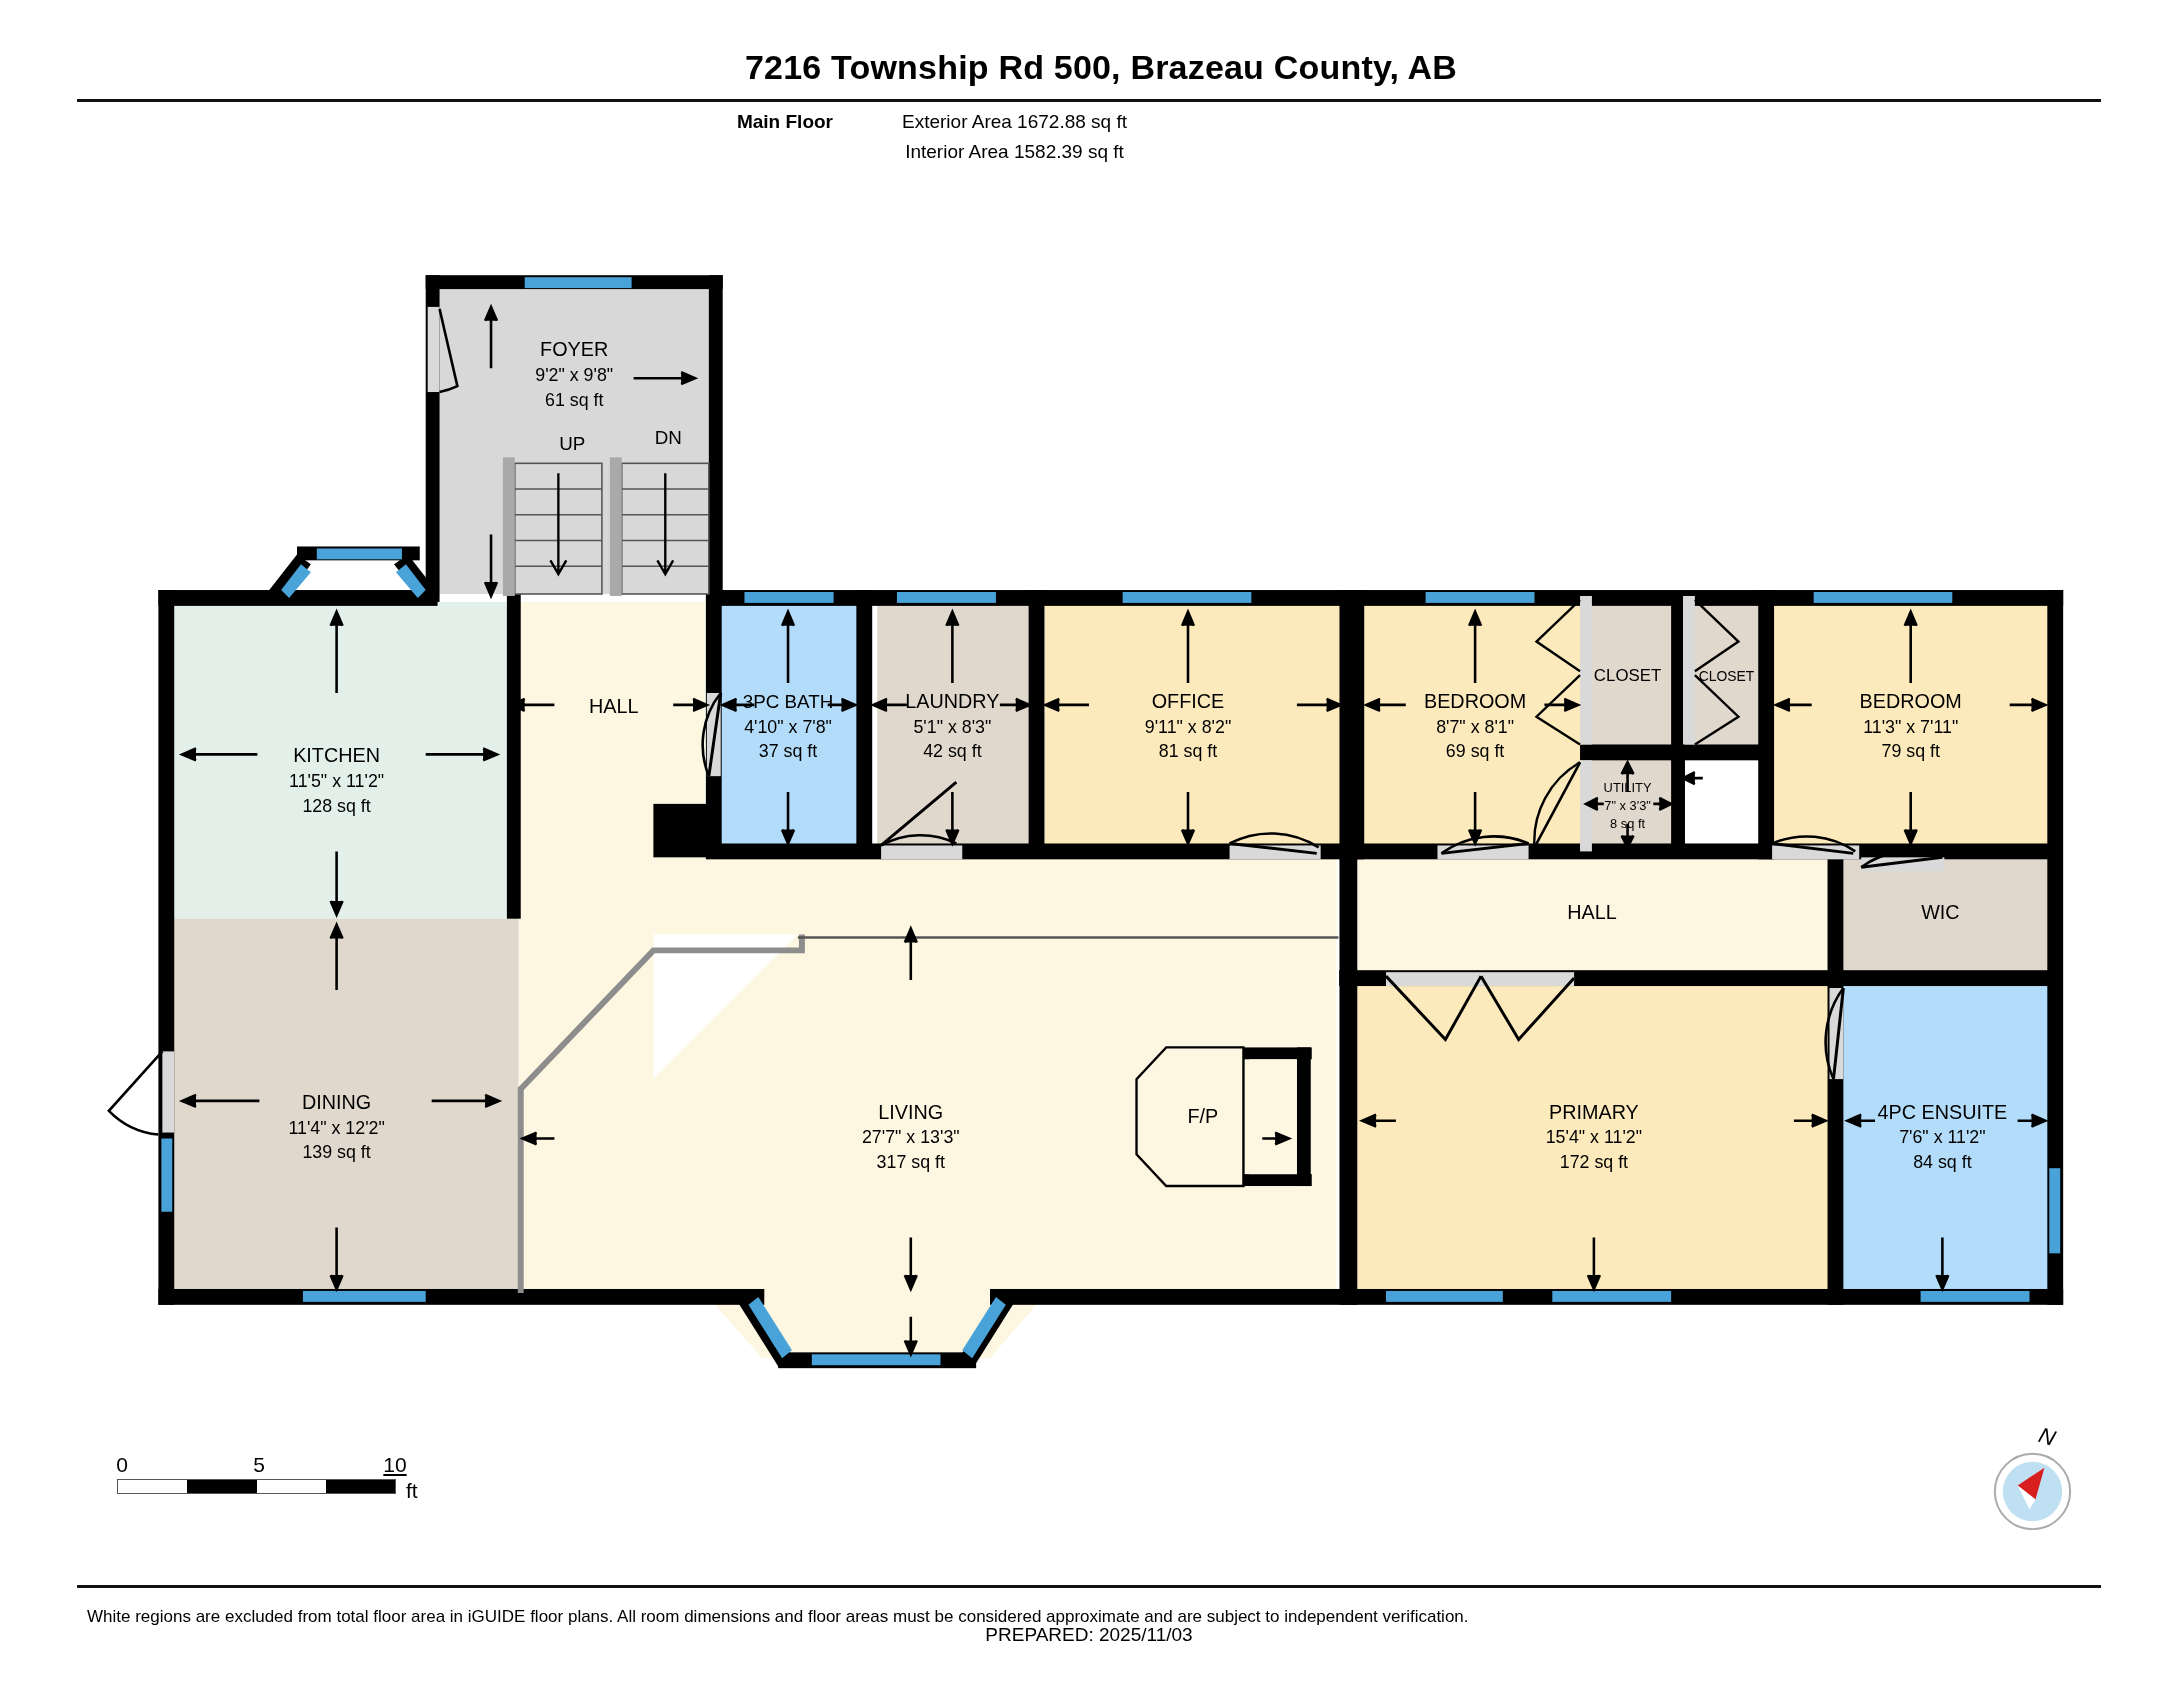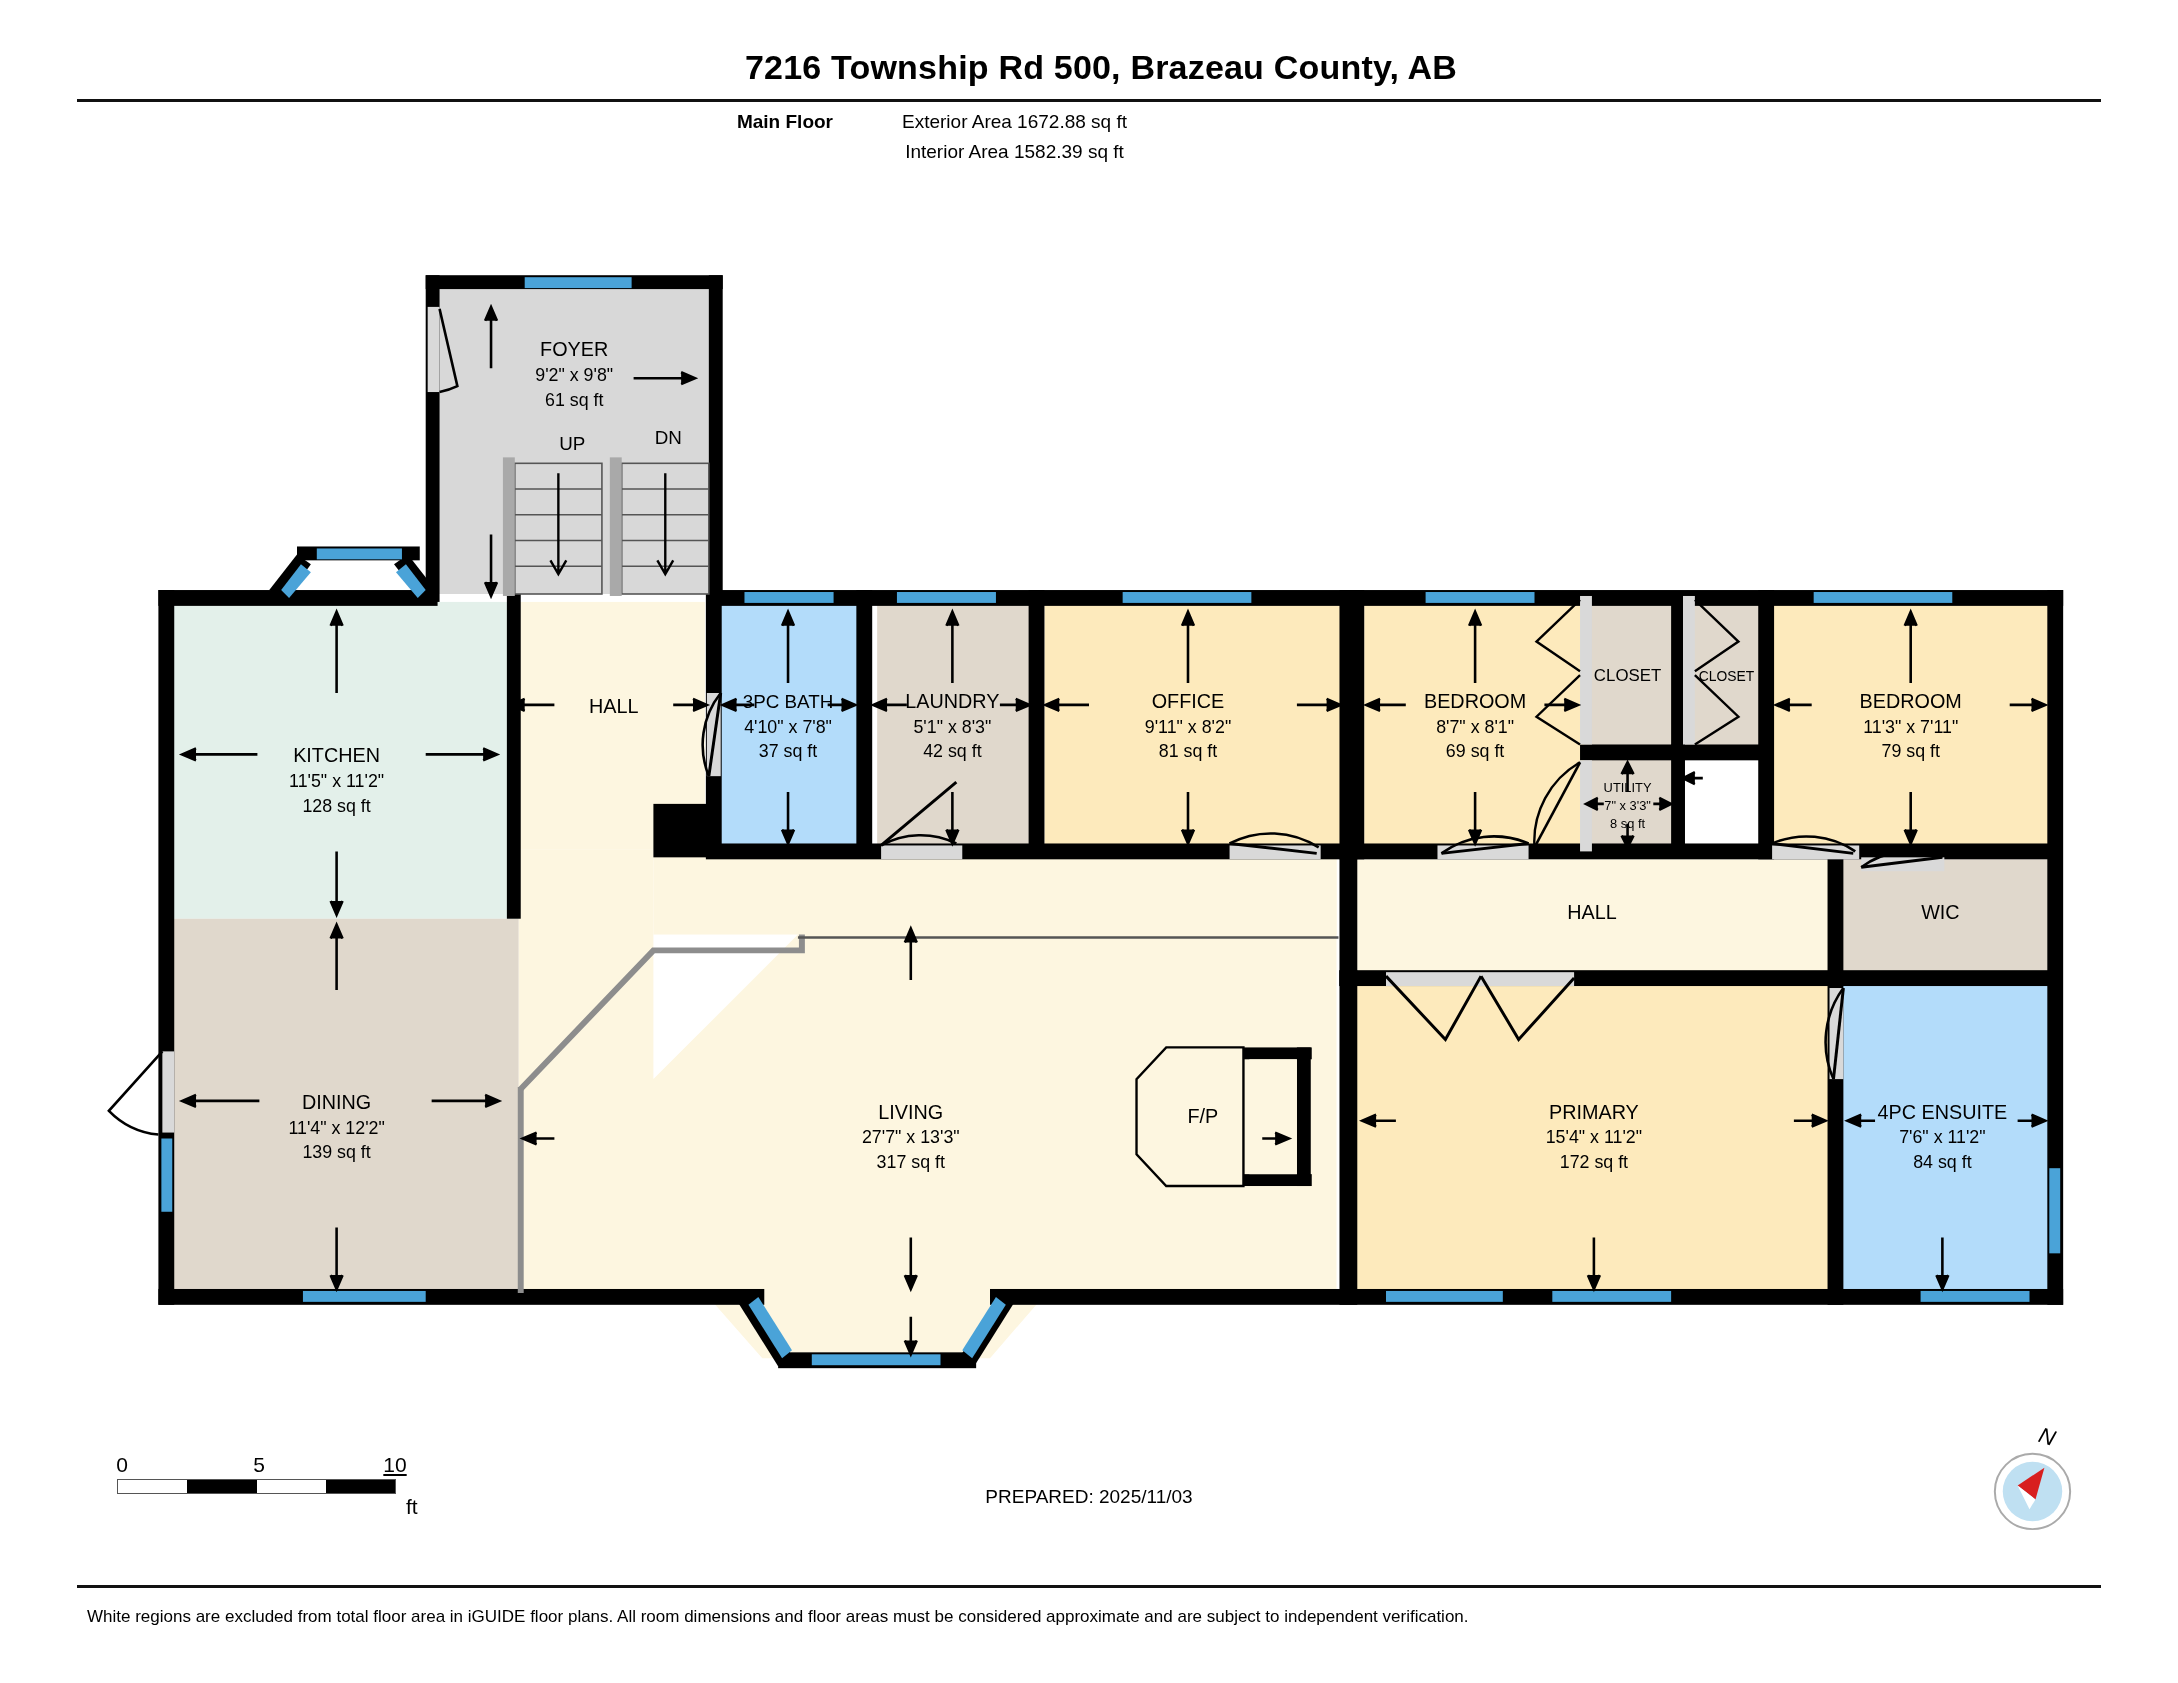--- a/index.html
+++ b/index.html
@@ -96,26 +96,25 @@
     display: flex;
     background: #fff;
   }
   #scale-bar i { flex: 1 1 25%; display: block; }
   #scale-bar i.on { background: #000; }
   #scale-ft {
     position: absolute;
     left: 289px;
     top: 26px;
     font-size: 21px;
-    margin-top: 16px;
   }
   #prepared {
     position: absolute;
     left: 0;
-    top: 1486px;
+    top: 1624px;
     width: 2178px;
     text-align: center;
     font-size: 19px;
   }
   #footer-rule {
     position: absolute;
     left: 77px;
     top: 1585px;
     width: 2024px;
     height: 3px;

